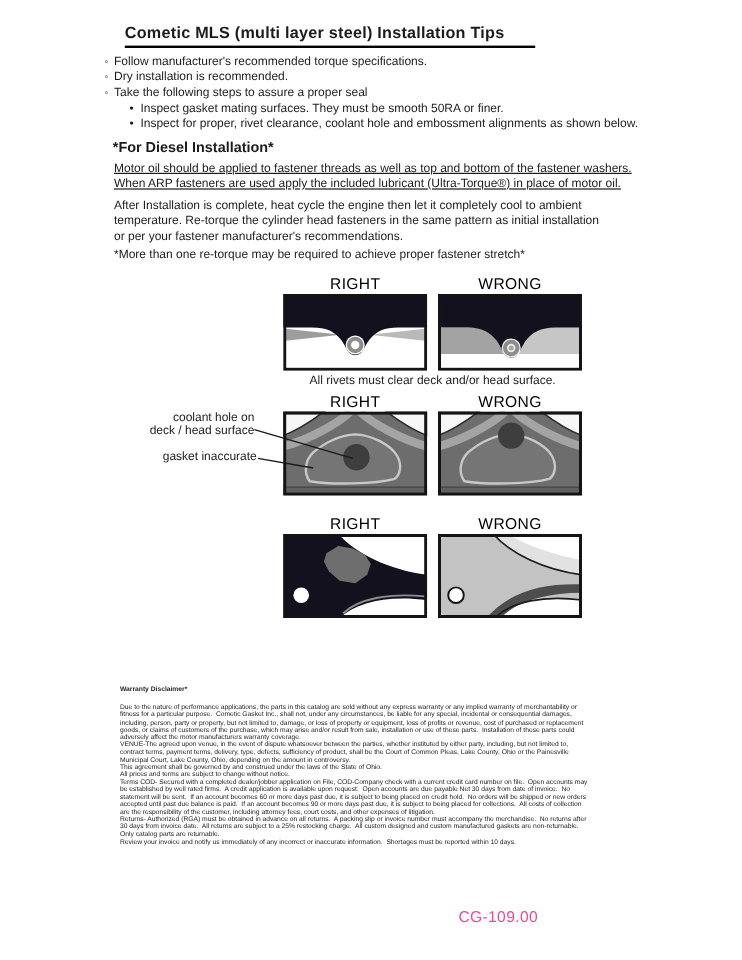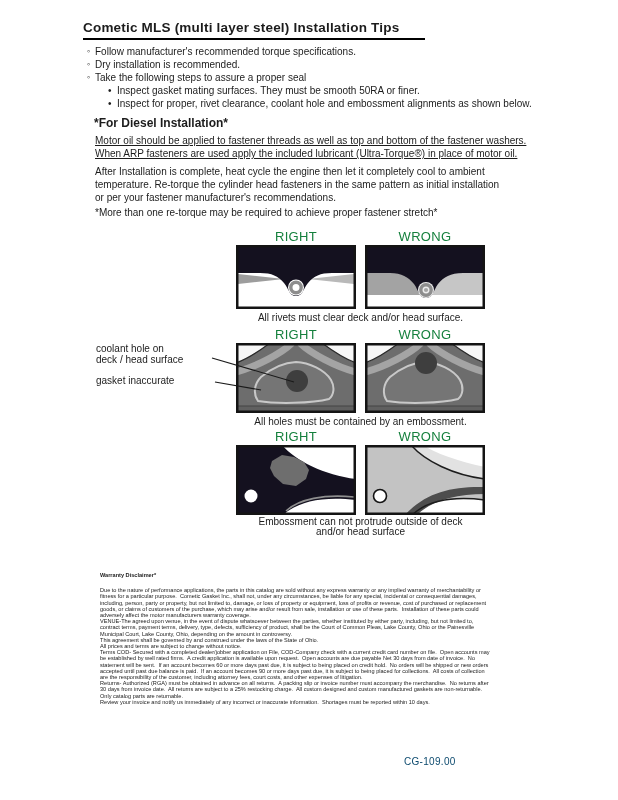--- a/index.html
+++ b/index.html
@@ -4,21 +4,21 @@
 <style>
   html,body{margin:0;padding:0;}
   body{
     width:618px;height:800px;position:relative;background:#ffffff;
     font-family:"Liberation Sans",sans-serif;color:#1c1c1c;overflow:hidden;
   }
   .abs{position:absolute;}
 
   
   .title{
-    left:83px;top:20px;font-size:13.5px;font-weight:bold;letter-spacing:.2px;
+    left:104px;top:20px;font-size:13.5px;font-weight:bold;letter-spacing:.2px;
     border-bottom:2px solid #000;padding:0 26px 3px 0;display:inline-block;margin:0;
   }
 
   
   .bullets{left:87px;top:45px;width:460px;font-size:10px;line-height:13px;}
   .bullet{display:flex;}
   .bullet .marker{width:8px;flex:0 0 8px;font-size:9px;}
   .bullet.sub{margin-left:21px;}
   .bullet.sub .marker{width:9px;flex:0 0 9px;font-size:10px;}
 
@@ -27,38 +27,38 @@
   .bodypara{font-size:10px;line-height:13px;white-space:pre;margin:0;}
   .p1{left:95px;top:134px;text-decoration:underline;}
   .p2{left:95px;top:165px;}
   .pnote{left:95px;top:206px;}
 
   
   .drow{position:absolute;left:236px;}
   .drow1{top:229px;} .drow2{top:327px;} .drow3{top:429px;}
   .dpair{display:flex;gap:9px;}
   .dfig{width:120px;margin:0;padding:0;}
-  .dlabel{text-align:center;font-size:13px;height:16px;letter-spacing:.3px;color:#15803d;}
+  .dlabel{text-align:center;font-size:13px;height:16px;letter-spacing:.3px;color:#000000;}
   .dfig svg{display:block;}
   .dcaption{font-size:10px;margin-top:3px;white-space:pre;text-align:center;}
   .dcaption3{line-height:9.5px;margin-top:2px;}
 
   
-  .callout{font-size:10px;line-height:10.5px;white-space:pre;}
+  .callout{font-size:10px;line-height:10.5px;text-align:right;white-space:pre;}
   .co1{left:96px;top:344px;width:116px;}
   .co2{left:96px;top:376px;width:118px;}
   .pointer-svg{left:203px;top:352px;}
 
   
   .legal{left:100px;top:572px;width:480px;font-size:5.6px;line-height:6.2px;color:#222;}
   .legal p{margin:0;white-space:pre;}
   .legal .lh{font-weight:bold;margin-bottom:9px;}
   .mbA{margin-bottom:6.5px;} .mbB{margin-bottom:11.5px;} .mbC{margin-bottom:7px;}
 
-  .footer-code{left:404px;top:756px;font-size:10px;letter-spacing:.3px;color:#0c4a6e;}
+  .footer-code{left:382px;top:756px;font-size:13px;letter-spacing:.3px;color:#ec4899;}
 </style>
 </head>
 <body>
 
 <div>
 
   <h1 class="abs title">Cometic MLS (multi layer steel) Installation Tips</h1>
 
   <div class="abs bullets">
     <div class="bullet">
@@ -148,21 +148,20 @@
           <path d="M0,0 H34 C22,9 8,17 0,20 Z" fill="#f7f7f7" stroke="#2a2a2a" stroke-width="1.2"></path>
           <path d="M120,0 H86 C98,9 112,17 120,20 Z" fill="#f7f7f7" stroke="#2a2a2a" stroke-width="1.2"></path>
           <path d="M22,58 C17,51 18,41 25,34 C36,25 49,19.5 60,19 C73,19.5 89,27 95,37 C99,44 98,52 93,56 C76,60.5 40,61 22,58 Z" fill="#757575" stroke="#c8c8c8" stroke-width="2"></path>
           <circle cx="61" cy="20" r="11" fill="#3e3e3e"></circle>
           <rect y="63" width="120" height="7" fill="#606060"></rect>
           <line x1="0" y1="63" x2="120" y2="63" stroke="#454545"></line>
           <rect x="1.25" y="1.25" width="117.5" height="67.5" fill="none" stroke="#141414" stroke-width="2.5"></rect>
         </svg>
       </figure>
     </div>
-    <div class="dcaption">All holes must be contained by an embossment.</div>
   </div>
 
   <div class="abs callout co1">coolant hole on
 deck / head surface</div>
   <div class="abs callout co2">gasket inaccurate</div>
   <svg class="abs pointer-svg" width="100" height="42" viewBox="0 0 100 42">
     <line x1="9" y1="6" x2="91" y2="30" stroke="#1a1a1a" stroke-width="1.1"></line>
     <line x1="12" y1="30" x2="58" y2="38" stroke="#1a1a1a" stroke-width="1.1"></line>
   </svg>
 
@@ -186,22 +185,20 @@
           <path d="M0,0 H46 C60,16 88,30 120,34 V55 C88,51 62,56 47,70 H0 Z" fill="#c3c3c3"></path>
           <path d="M46,0 C60,16 88,30 120,34 V22 C92,16 70,8 58,0 Z" fill="#e2e2e2"></path>
           <path d="M46,0 C60,16 88,30 120,34" stroke="#1c1c1c" stroke-width="1.4" fill="none"></path>
           <path d="M120,42 C86,41 60,48 40,70 H52 C66,56 90,49 120,49 Z" fill="#4d4d4d"></path>
           <path d="M47,70 C62,56 88,51 120,55" stroke="#1c1c1c" stroke-width="1.4" fill="none"></path>
           <circle cx="15" cy="51" r="6.5" fill="#ffffff" stroke="#141414" stroke-width="1.6"></circle>
           <rect x="1.25" y="1.25" width="117.5" height="67.5" fill="none" stroke="#141414" stroke-width="2.5"></rect>
         </svg>
       </figure>
     </div>
-    <div class="dcaption dcaption3">Embossment can not protrude outside of deck
-and/or head surface</div>
   </div>
 
   <div class="abs legal">
     <p class="lh">Warranty Disclaimer*</p>
     <p class="mbA">Due to the nature of performance applications, the parts in this catalog are sold without any express warranty or any implied warranty of merchantability or
 fitness for a particular purpose.  Cometic Gasket Inc., shall not, under any circumstances, be liable for any special, incidental or consequential damages,
 including, person, party or property, but not limited to, damage, or loss of property or equipment, loss of profits or revenue, cost of purchased or replacement
 goods, or claims of customers of the purchase, which may arise and/or result from sale, installation or use of these parts.  Installation of these parts could
 adversely affect the motor manufacturers warranty coverage.</p>
     <p class="mbB">VENUE-The agreed upon venue, in the event of dispute whatsoever between the parties, whether instituted by either party, including, but not limited to,

